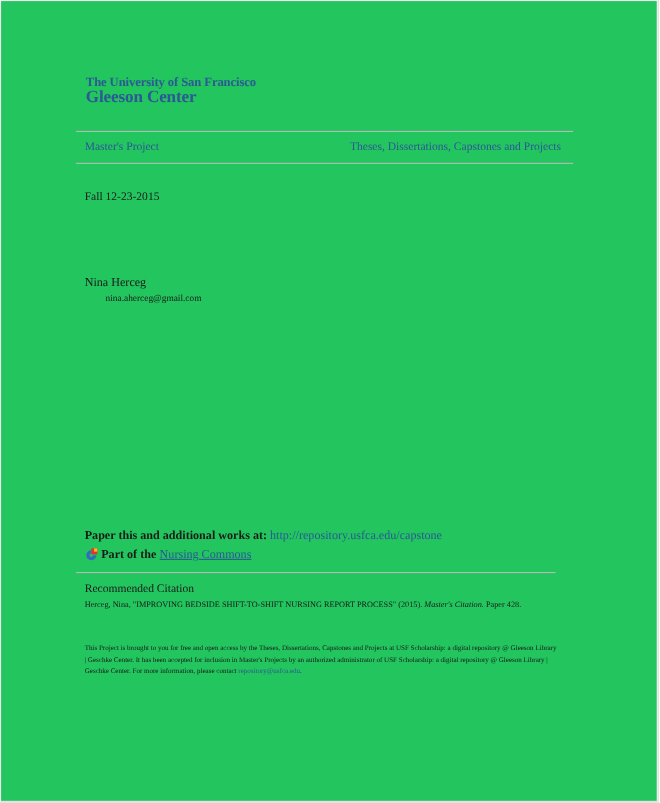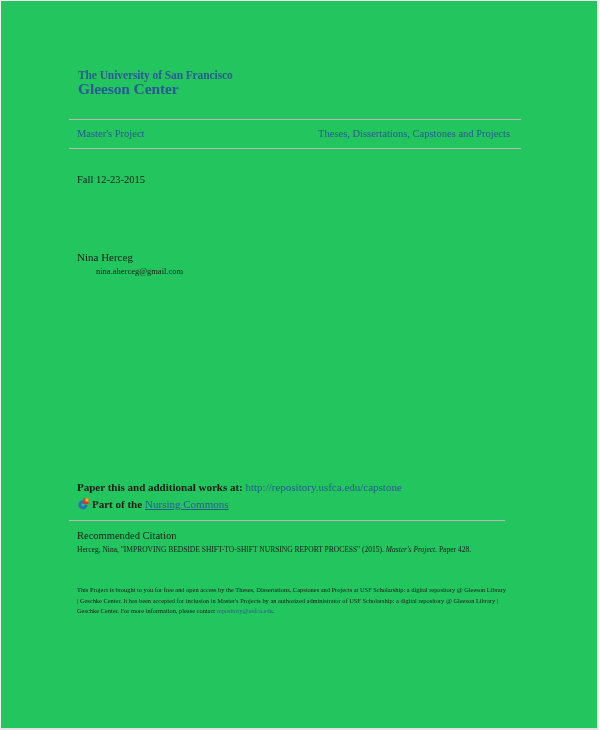--- a/index.html
+++ b/index.html
@@ -167,21 +167,21 @@
     </span>
     <span class="lead">Part of the</span>
     <a href="#">Nursing Commons</a>
   </div>
 
   <div class="rule" style="top:519px; width:436px;"></div>
 
   <div class="abs rec-title">Recommended Citation</div>
   <div class="abs citation">
     <span>Herceg, Nina, "IMPROVING BEDSIDE SHIFT-TO-SHIFT NURSING REPORT PROCESS" (2015).</span>
-    <i>Master's Project.</i>
+    <i>Master's Citation.</i>
     <span>Paper 428.</span>
   </div>
 
   <div class="abs footer">
     <span>This Project is brought to you for free and open access by the Theses, Dissertations, Capstones and Projects at USF Scholarship: a digital repository @ Gleeson Library | Geschke Center. It has been accepted for inclusion in Master's Projects by an authorized administrator of USF Scholarship: a digital repository @ Gleeson Library | Geschke Center. For more information, please contact</span>
     <a href="#">repository@usfca.edu</a><span>.</span>
   </div>
 
 </div>
 

